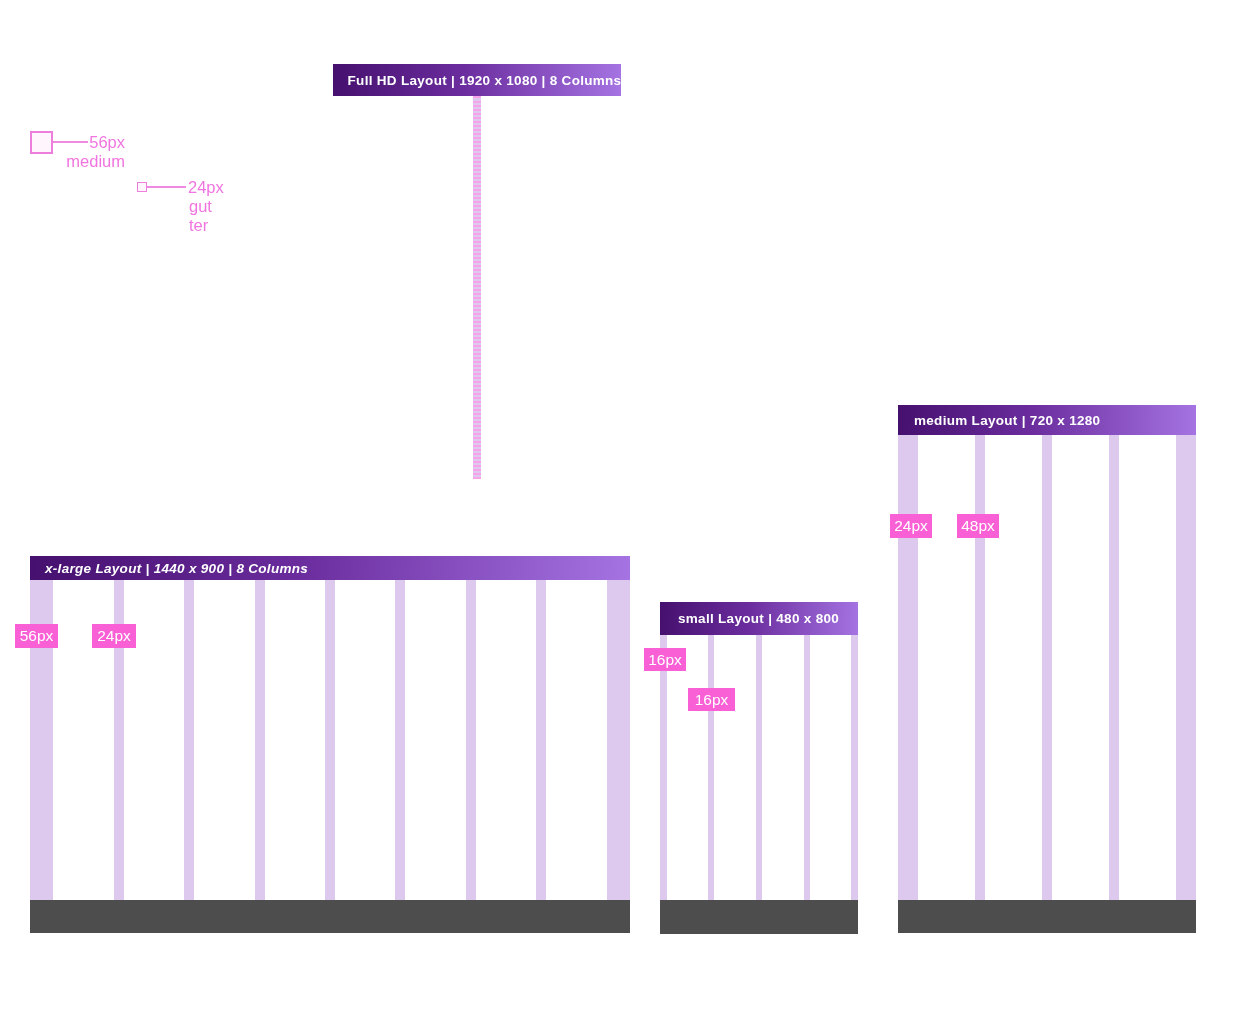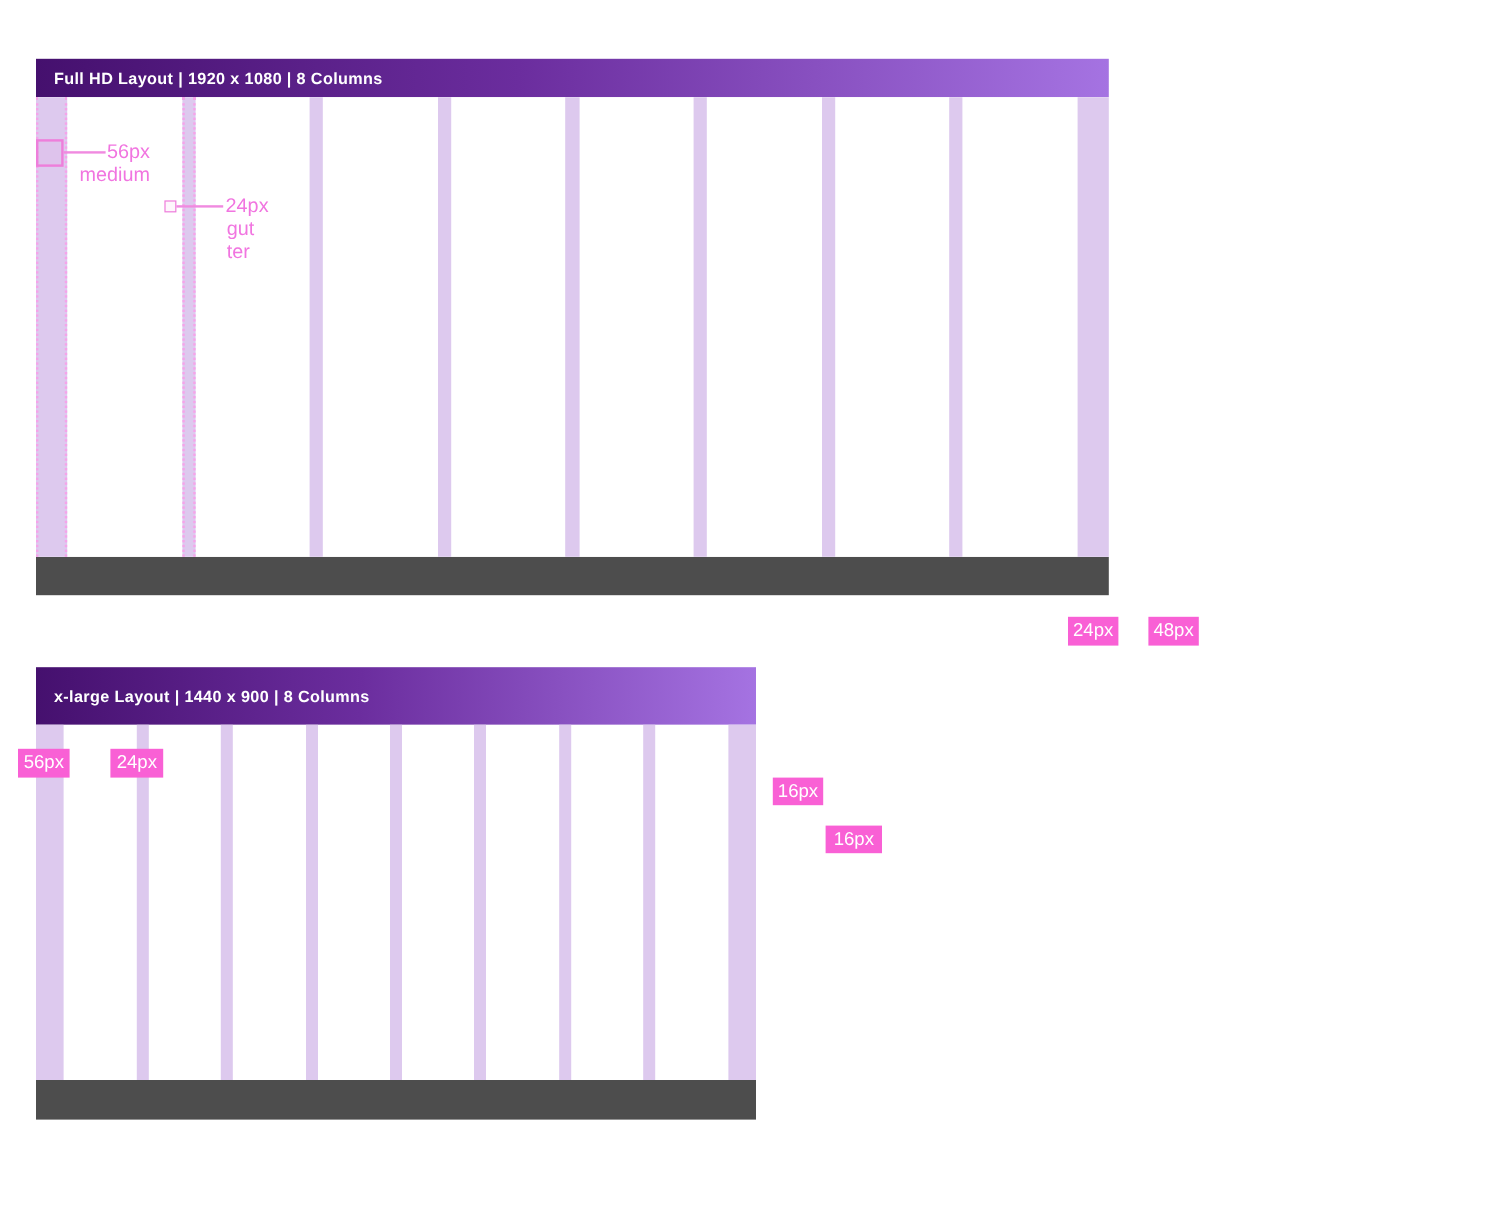--- a/index.html
+++ b/index.html
@@ -12,24 +12,24 @@
     background:linear-gradient(92deg,#45106e 0%,#6b2d9e 45%,#a573e2 100%); }
   .ab-title { color:#ffffff; font-size:13.5px; font-weight:600; letter-spacing:.3px; padding-left:15px; white-space:nowrap; }
   .grid { flex:1 1 auto; display:flex; background:#ffffff; position:relative; }
   .strip { height:100%; }
   .lavender { background:#ddc9ee; }
   .colspace { background:transparent; }
   .dotted { border-left:2px dotted #f6a3ea; border-right:2px dotted #f6a3ea; }
   .ab-footer { flex:0 0 auto; background:#4d4d4d; }
 
   
-  .full-hd  { left:30px;  top:49px;  width:894px; height:447px; }
+  .full-hd  { left:30px;  top:64px;  width:894px; height:447px;align-items:center; }
   .full-hd .ab-header { height:32px; } .full-hd .ab-footer { height:32px; }
   .x-large  { left:30px;  top:556px; width:600px; height:377px; }
-  .x-large .ab-header { height:48px; } .x-large .ab-footer { height:33px; }
+  .x-large .ab-header { height:24px;font-style:italic; } .x-large .ab-footer { height:33px; }
   .small    { left:660px; top:602px; width:198px; height:332px; }
   .small .ab-header { height:33px; } .small .ab-header .ab-title{ padding-left:18px; } .small .ab-footer { height:34px; }
   .medium   { left:898px; top:405px; width:298px; height:528px; }
   .medium .ab-header { height:30px; } .medium .ab-header .ab-title{ padding-left:16px; } .medium .ab-footer { height:33px; }
 
   
   .chip { position:absolute; background:#f960d5; color:#ffffff; font-size:15.5px;
     display:flex; align-items:center; justify-content:center; white-space:nowrap; }
   .chip-xl-margin  { left:15px;  top:624px; width:43px; height:24px; }
   .chip-xl-gutter  { left:92px;  top:624px; width:44px; height:24px; }
@@ -116,21 +116,55 @@
         <div class="strip colspace" style="width: 10.0694%;"></div>
         <div class="strip lavender" style="width: 1.6667%;"></div>
         <div class="strip colspace" style="width: 10.0694%;"></div>
         <div class="strip lavender" style="width: 1.6667%;"></div>
         <div class="strip colspace" style="width: 10.0694%;"></div>
         <div class="strip lavender" style="width: 3.8889%;"></div>
       </div>
     <footer class="ab-footer"></footer>
   </section>
 
+  <section class="artboard small">
+    <header class="ab-header">
+      <span class="ab-title">small Layout | 480 x 800</span>
+    </header>
+    <div class="grid">
+        <div class="strip lavender" style="width: 3.3333%;"></div>
+        <div class="strip colspace" style="width: 20.8334%;"></div>
+        <div class="strip lavender" style="width: 3.3333%;"></div>
+        <div class="strip colspace" style="width: 20.8334%;"></div>
+        <div class="strip lavender" style="width: 3.3333%;"></div>
+        <div class="strip colspace" style="width: 20.8334%;"></div>
+        <div class="strip lavender" style="width: 3.3333%;"></div>
+        <div class="strip colspace" style="width: 20.8334%;"></div>
+        <div class="strip lavender" style="width: 3.3333%;"></div>
+      </div>
+    <footer class="ab-footer"></footer>
+  </section>
 
+  <section class="artboard medium">
+    <header class="ab-header">
+      <span class="ab-title">medium Layout | 720 x 1280</span>
+    </header>
+    <div class="grid">
+        <div class="strip lavender" style="width: 6.6667%;"></div>
+        <div class="strip colspace" style="width: 19.1667%;"></div>
+        <div class="strip lavender" style="width: 3.3333%;"></div>
+        <div class="strip colspace" style="width: 19.1667%;"></div>
+        <div class="strip lavender" style="width: 3.3333%;"></div>
+        <div class="strip colspace" style="width: 19.1667%;"></div>
+        <div class="strip lavender" style="width: 3.3333%;"></div>
+        <div class="strip colspace" style="width: 19.1667%;"></div>
+        <div class="strip lavender" style="width: 6.6667%;"></div>
+      </div>
+    <footer class="ab-footer"></footer>
+  </section>
 
   <div class="chip chip-xl-margin">56px</div>
   <div class="chip chip-xl-gutter">24px</div>
   <div class="chip chip-sm-margin">16px</div>
   <div class="chip chip-sm-gutter">16px</div>
   <div class="chip chip-md-margin">24px</div>
   <div class="chip chip-md-gutter">48px</div>
 
 </div>
 

